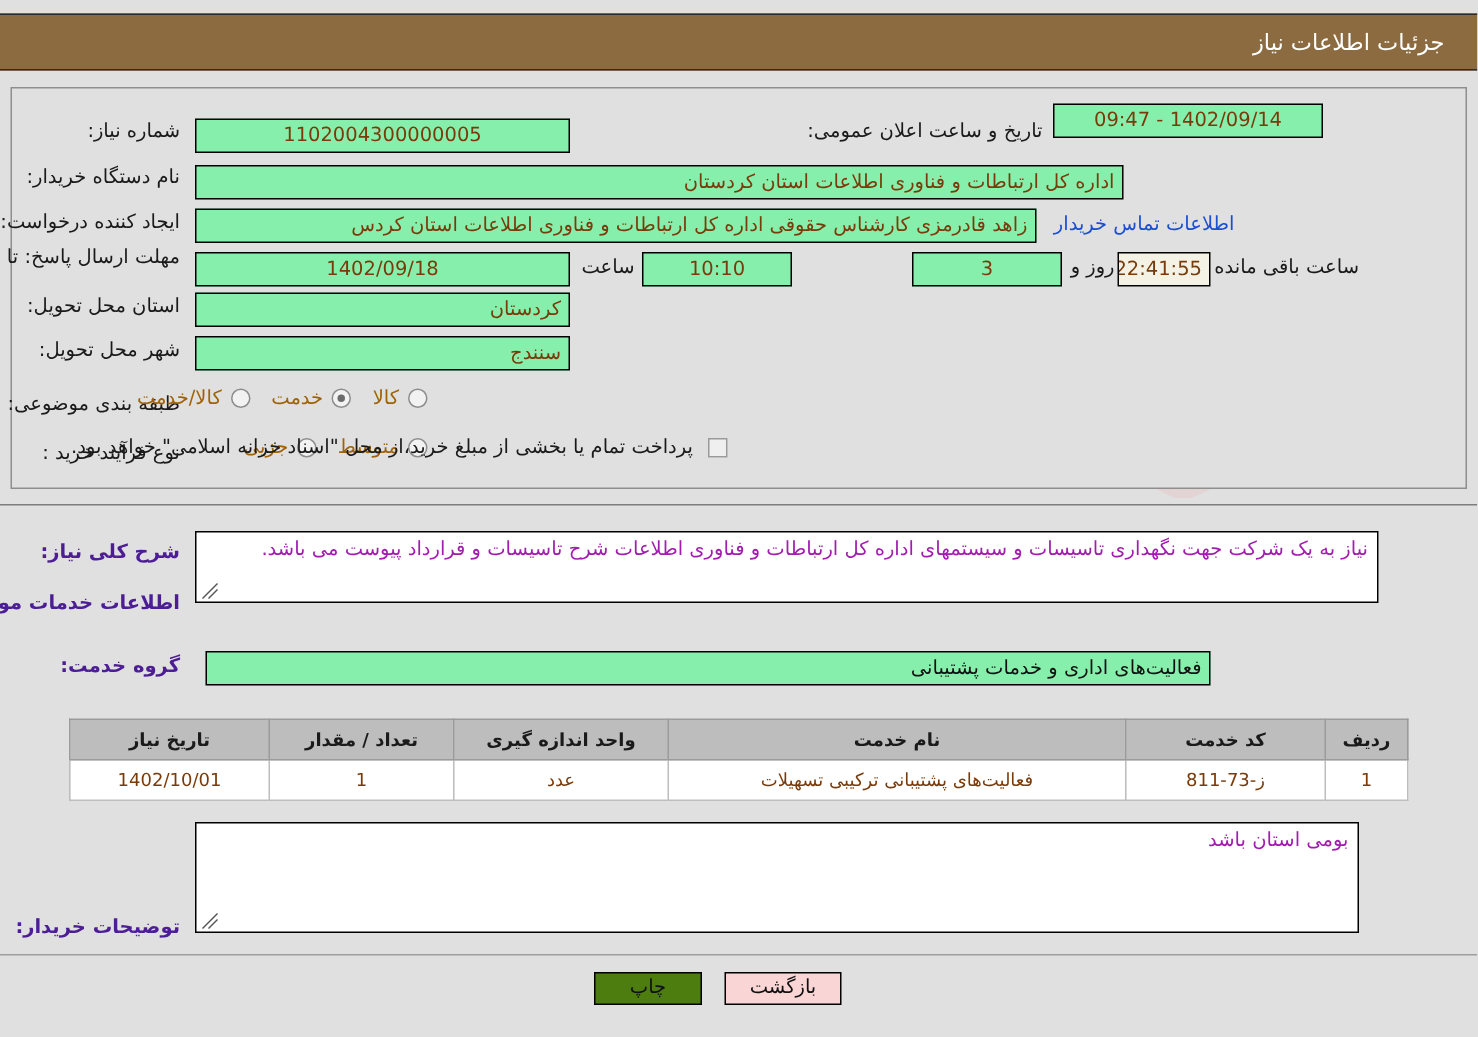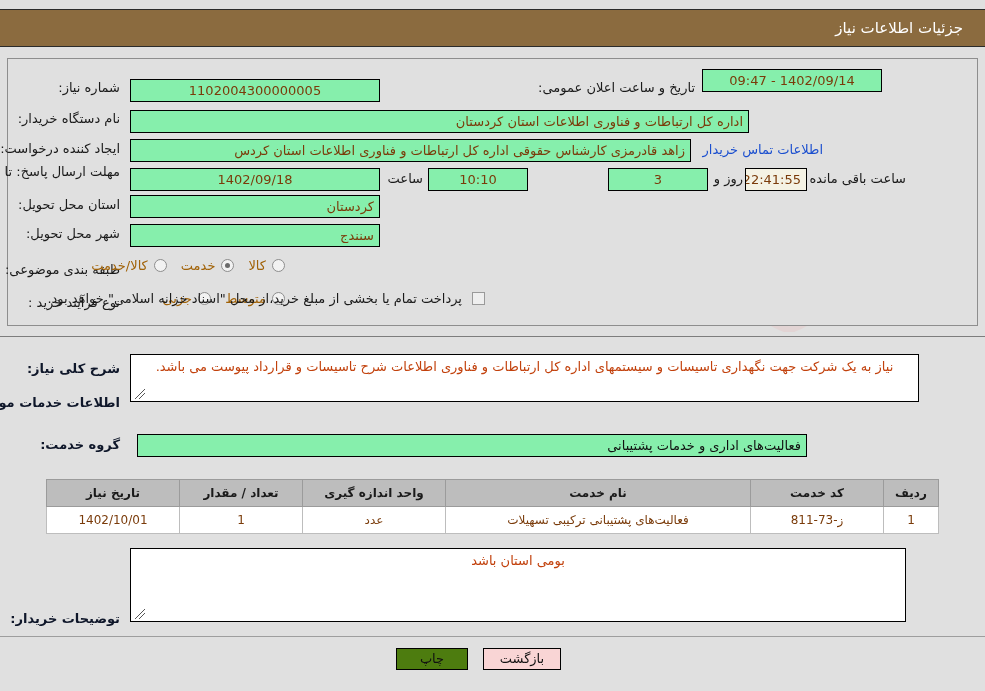--- a/index.html
+++ b/index.html
@@ -160,40 +160,40 @@
     height: 0;
     border-top: 1px solid #7d7d7d;
   }
 
   
   .ta {
     background: #ffffff;
     border: 1px solid #000000;
     box-sizing: border-box;
     font-size: 13px;
-    color: #c2410c;
+    color: #a21caf;
     padding: 3px 6px 0 6px;
-    text-align: center;
+    text-align: right;
     position: relative;
     line-height: 18px;
     overflow: hidden;
   }
   .ta .grip {
     position: absolute;
     left: 3px;
     bottom: 1px;
     width: 12px;
     height: 12px;
   }
 
   .section-head {
     position: absolute;
     font-size: 13px;
     font-weight: bold;
-    color: #0f172a;
+    color: #4c1d95;
     white-space: nowrap;
   }
 
   
   .tbl {
     position: absolute;
     border-collapse: collapse;
     font-size: 12px;
     direction: rtl;
   }

